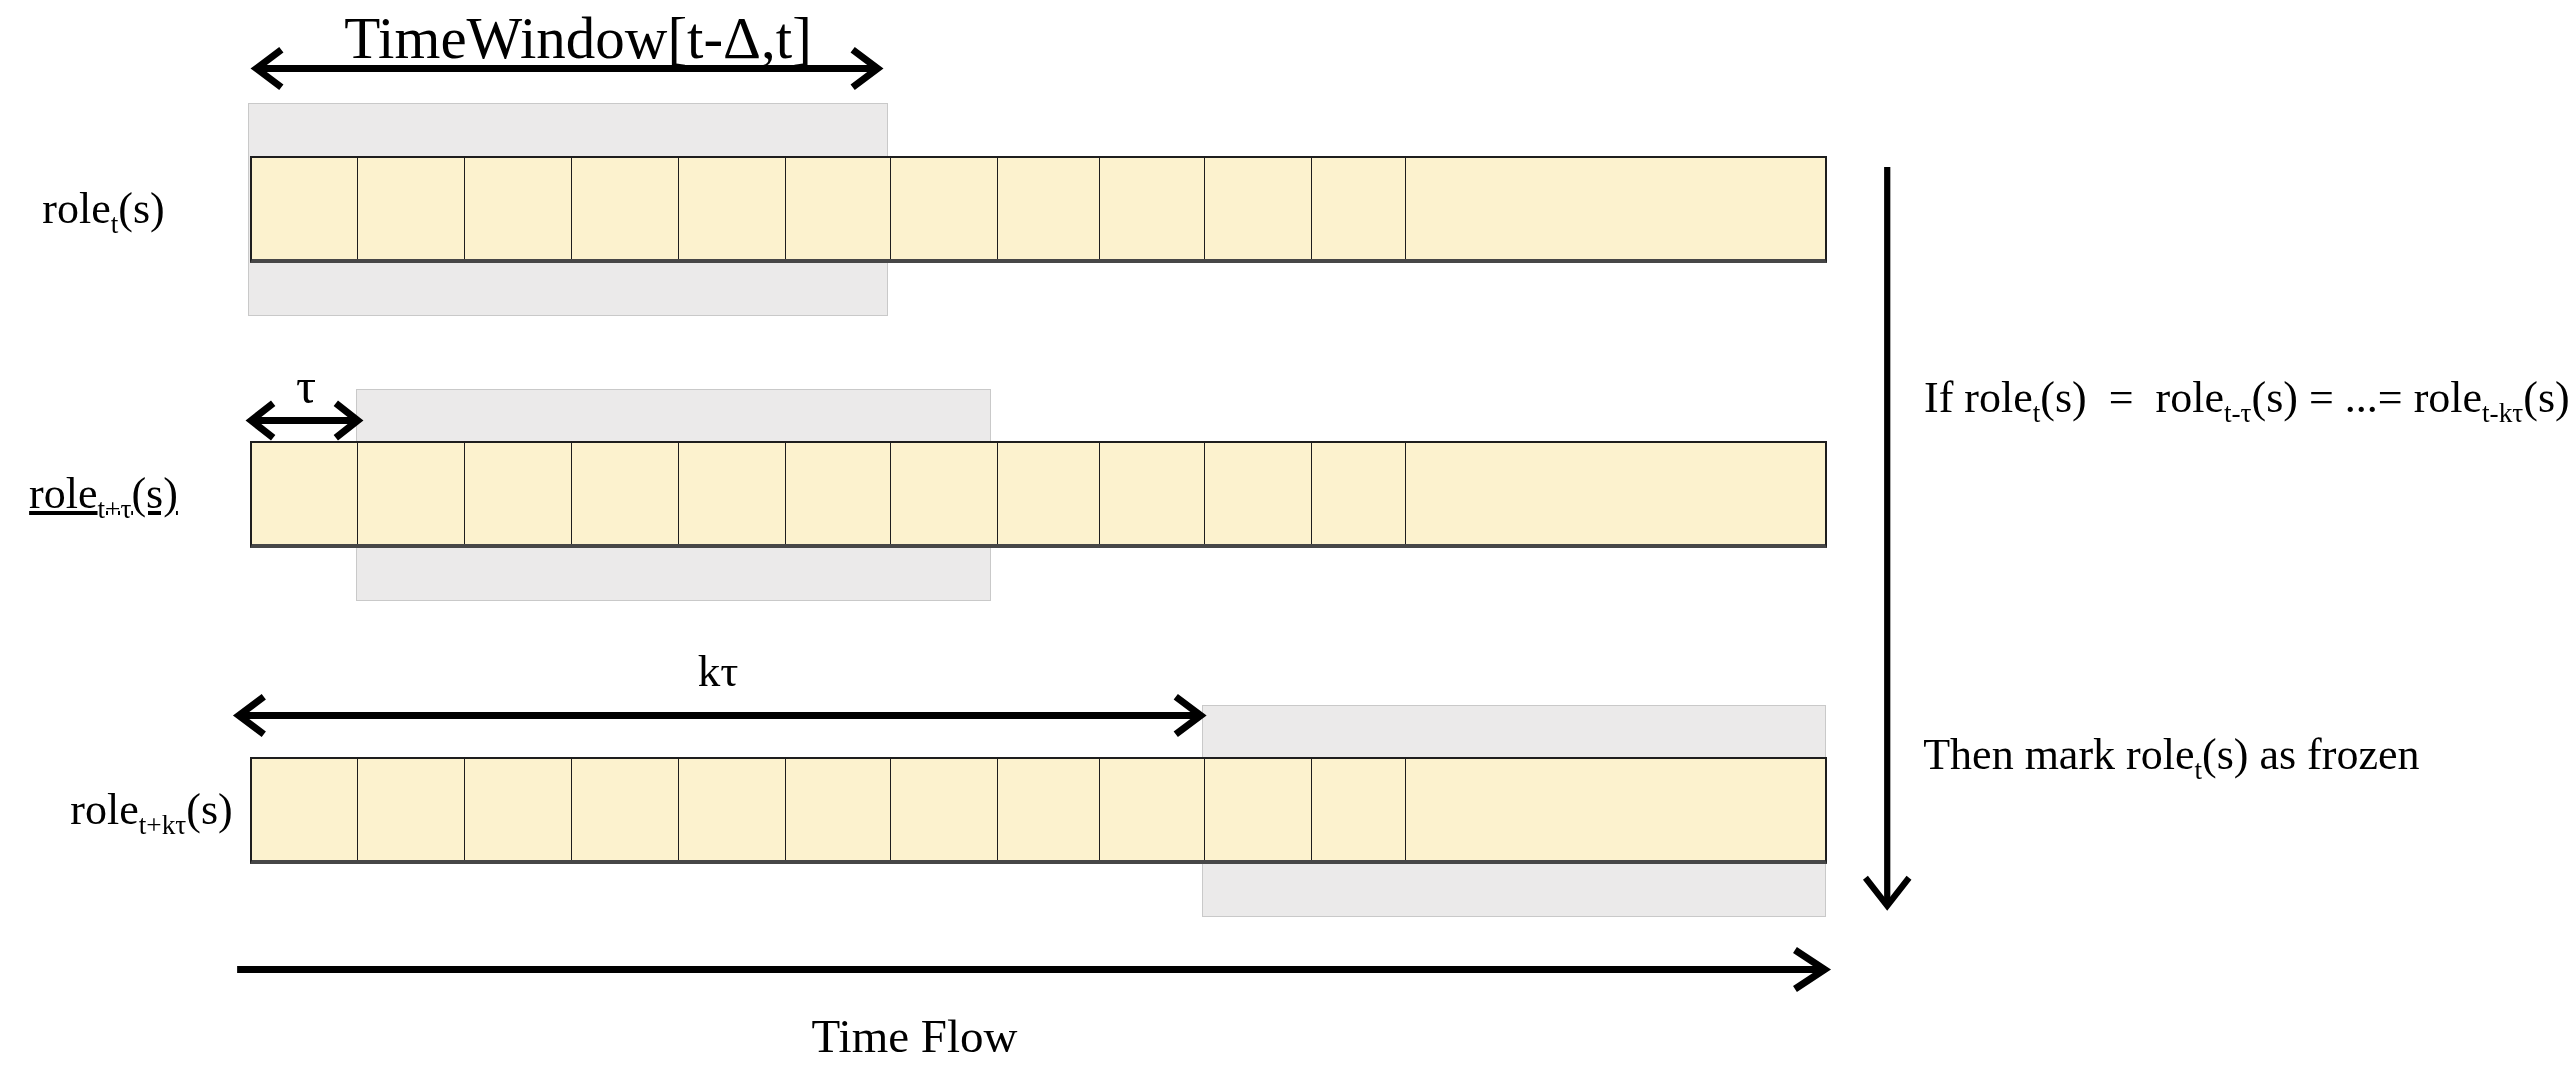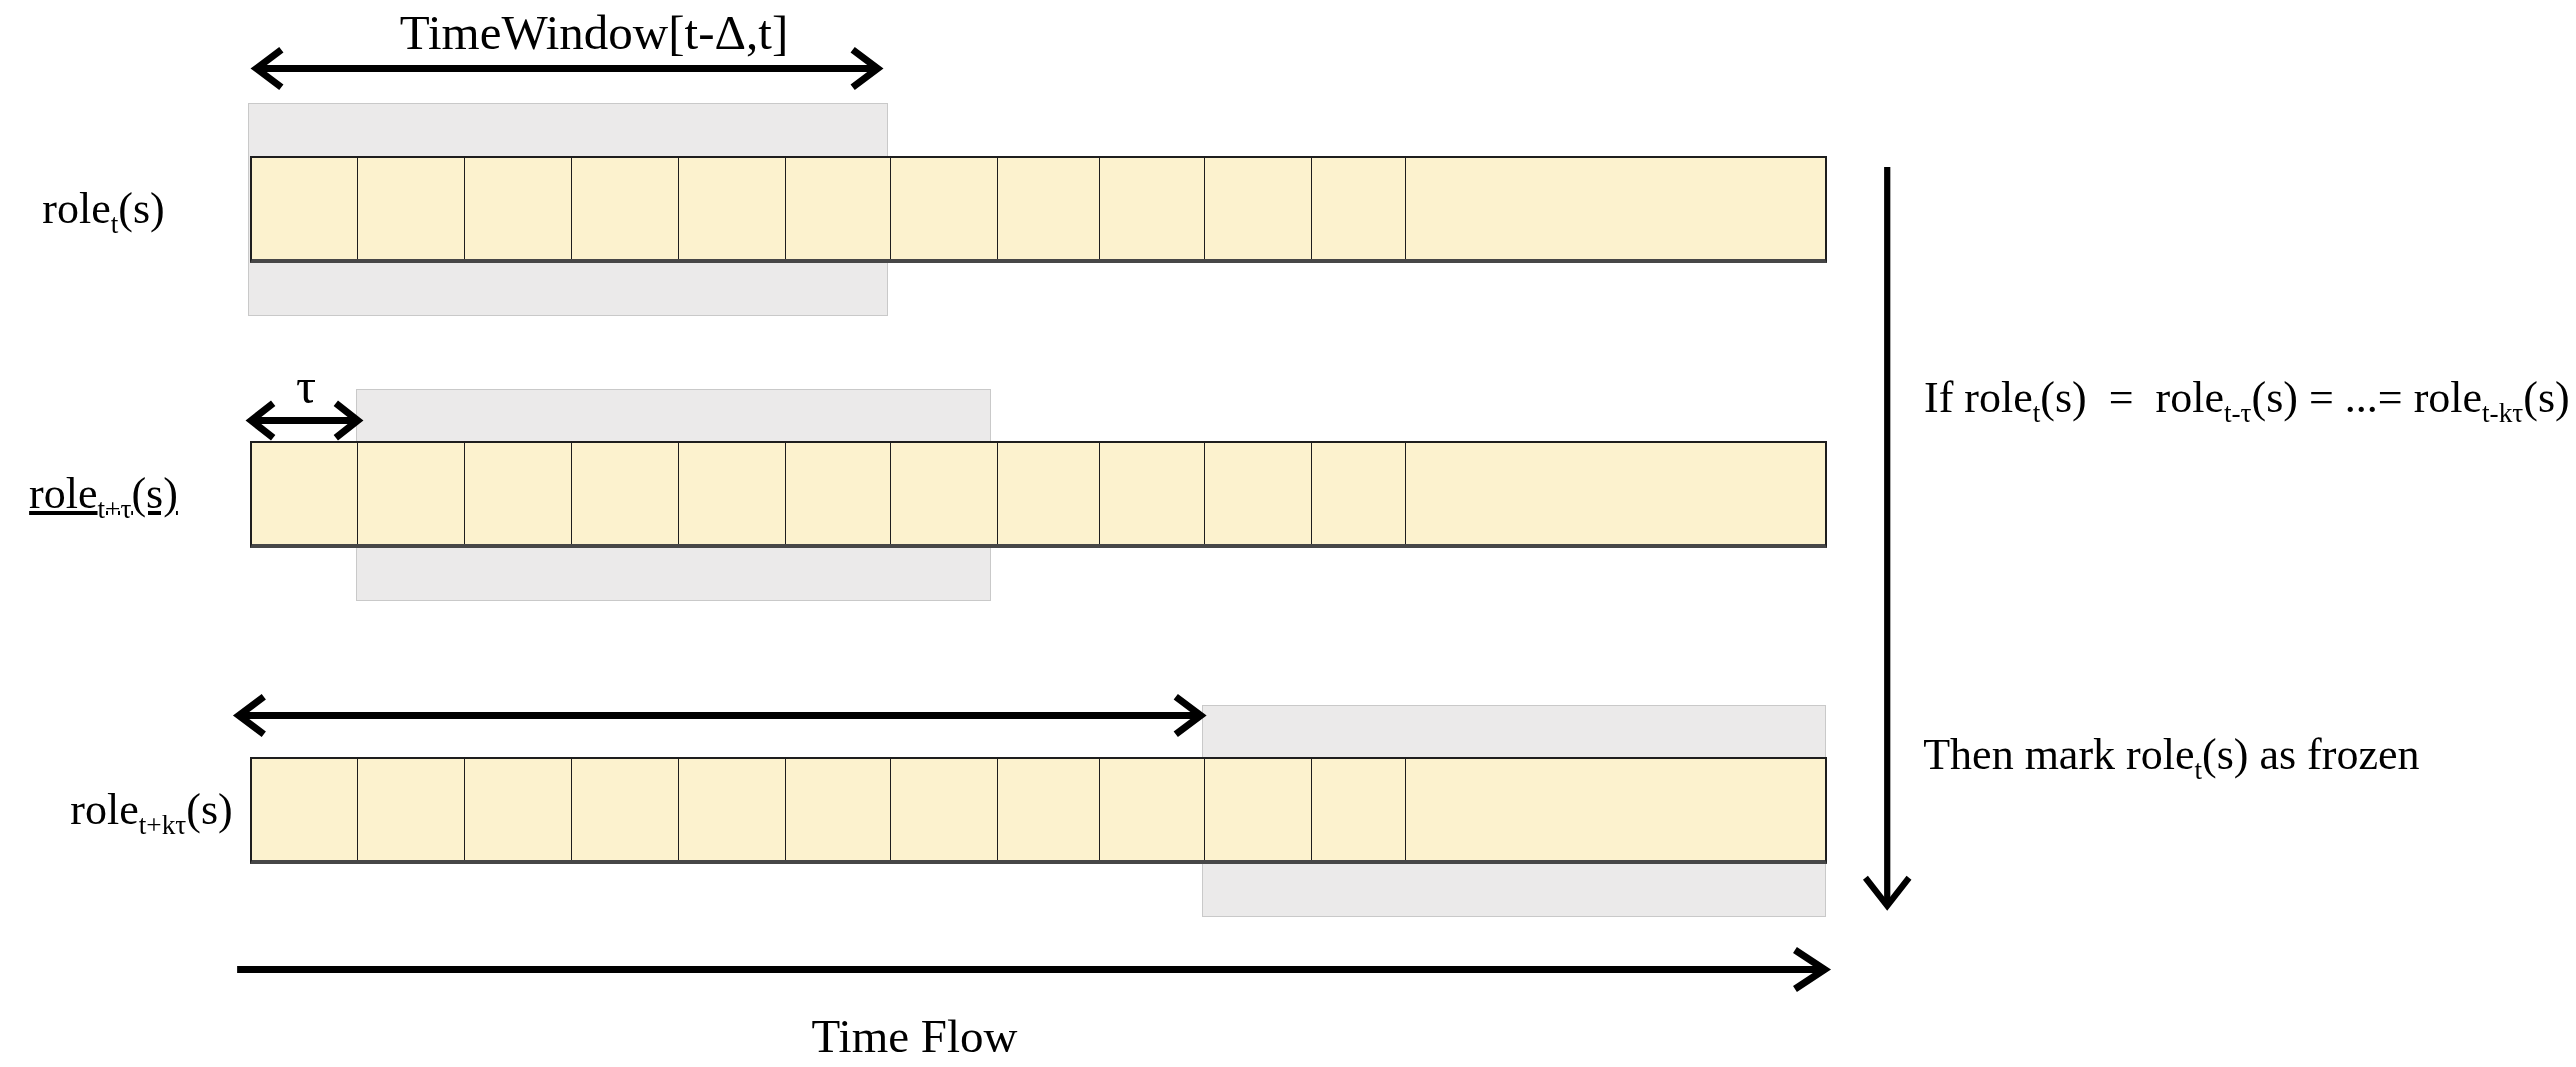--- a/index.html
+++ b/index.html
@@ -49,21 +49,21 @@
     z-index:1;
   }
   .arrow-svg{position:absolute;z-index:3;}
   .cond{white-space:pre;}
 </style>
 </head>
 <body>
 
 <div class="canvas">
 
-  <div class="lbl center" style="left:344px;top:4.7px;width:500px;font-size:49px;">TimeWindow[t-Δ,t]</div>
+  <div class="lbl center" style="left:328px;top:4.7px;width:500px;font-size:59px;">TimeWindow[t-Δ,t]</div>
   <svg class="arrow-svg" style="left:247px;top:45px;" width="640" height="47" viewBox="0 0 820 60">
     <line x1="14" y1="30" x2="806" y2="30" stroke="#000" stroke-width="9"></line>
     <polyline points="44,6 12,30 44,54" fill="none" stroke="#000" stroke-width="9"></polyline>
     <polyline points="776,6 808,30 776,54" fill="none" stroke="#000" stroke-width="9"></polyline>
   </svg>
 
   <div class="window" style="left:248px;top:103px;width:640px;height:213px;"></div>
   <div class="bar" style="left:250px;top:156px;width:1577px;height:107px;">
       <div class="cell" style="width: 106px;"></div>
       <div class="cell" style="width: 107px;"></div>
@@ -100,20 +100,21 @@
       <div class="cell" style="width: 102px;"></div>
       <div class="cell" style="width: 105px;"></div>
       <div class="cell" style="width: 107px;"></div>
       <div class="cell" style="width: 94px;"></div>
       <div class="cell" style="width: auto; flex: 1 1 0%;"></div>
     </div>
   <div class="lbl center" style="left:0px;top:469px;width:207px;font-size:44px;text-decoration:underline;">
     <span>role</span><sub>t+τ</sub><span>(s)</span>
   </div>
 
+  <div class="lbl center" style="left:234px;top:646px;width:968px;font-size:45px;">kτ</div>
   <svg class="arrow-svg" style="left:231px;top:692px;" width="976" height="47" viewBox="0 0 1250 60">
     <line x1="12" y1="30" x2="1240" y2="30" stroke="#000" stroke-width="9"></line>
     <polyline points="42,6 10,30 42,54" fill="none" stroke="#000" stroke-width="9"></polyline>
     <polyline points="1210,6 1242,30 1210,54" fill="none" stroke="#000" stroke-width="9"></polyline>
   </svg>
   <div class="window" style="left:1202px;top:705px;width:624px;height:212px;"></div>
   <div class="bar" style="left:250px;top:757px;width:1577px;height:107px;">
       <div class="cell" style="width: 106px;"></div>
       <div class="cell" style="width: 107px;"></div>
       <div class="cell" style="width: 107px;"></div>

